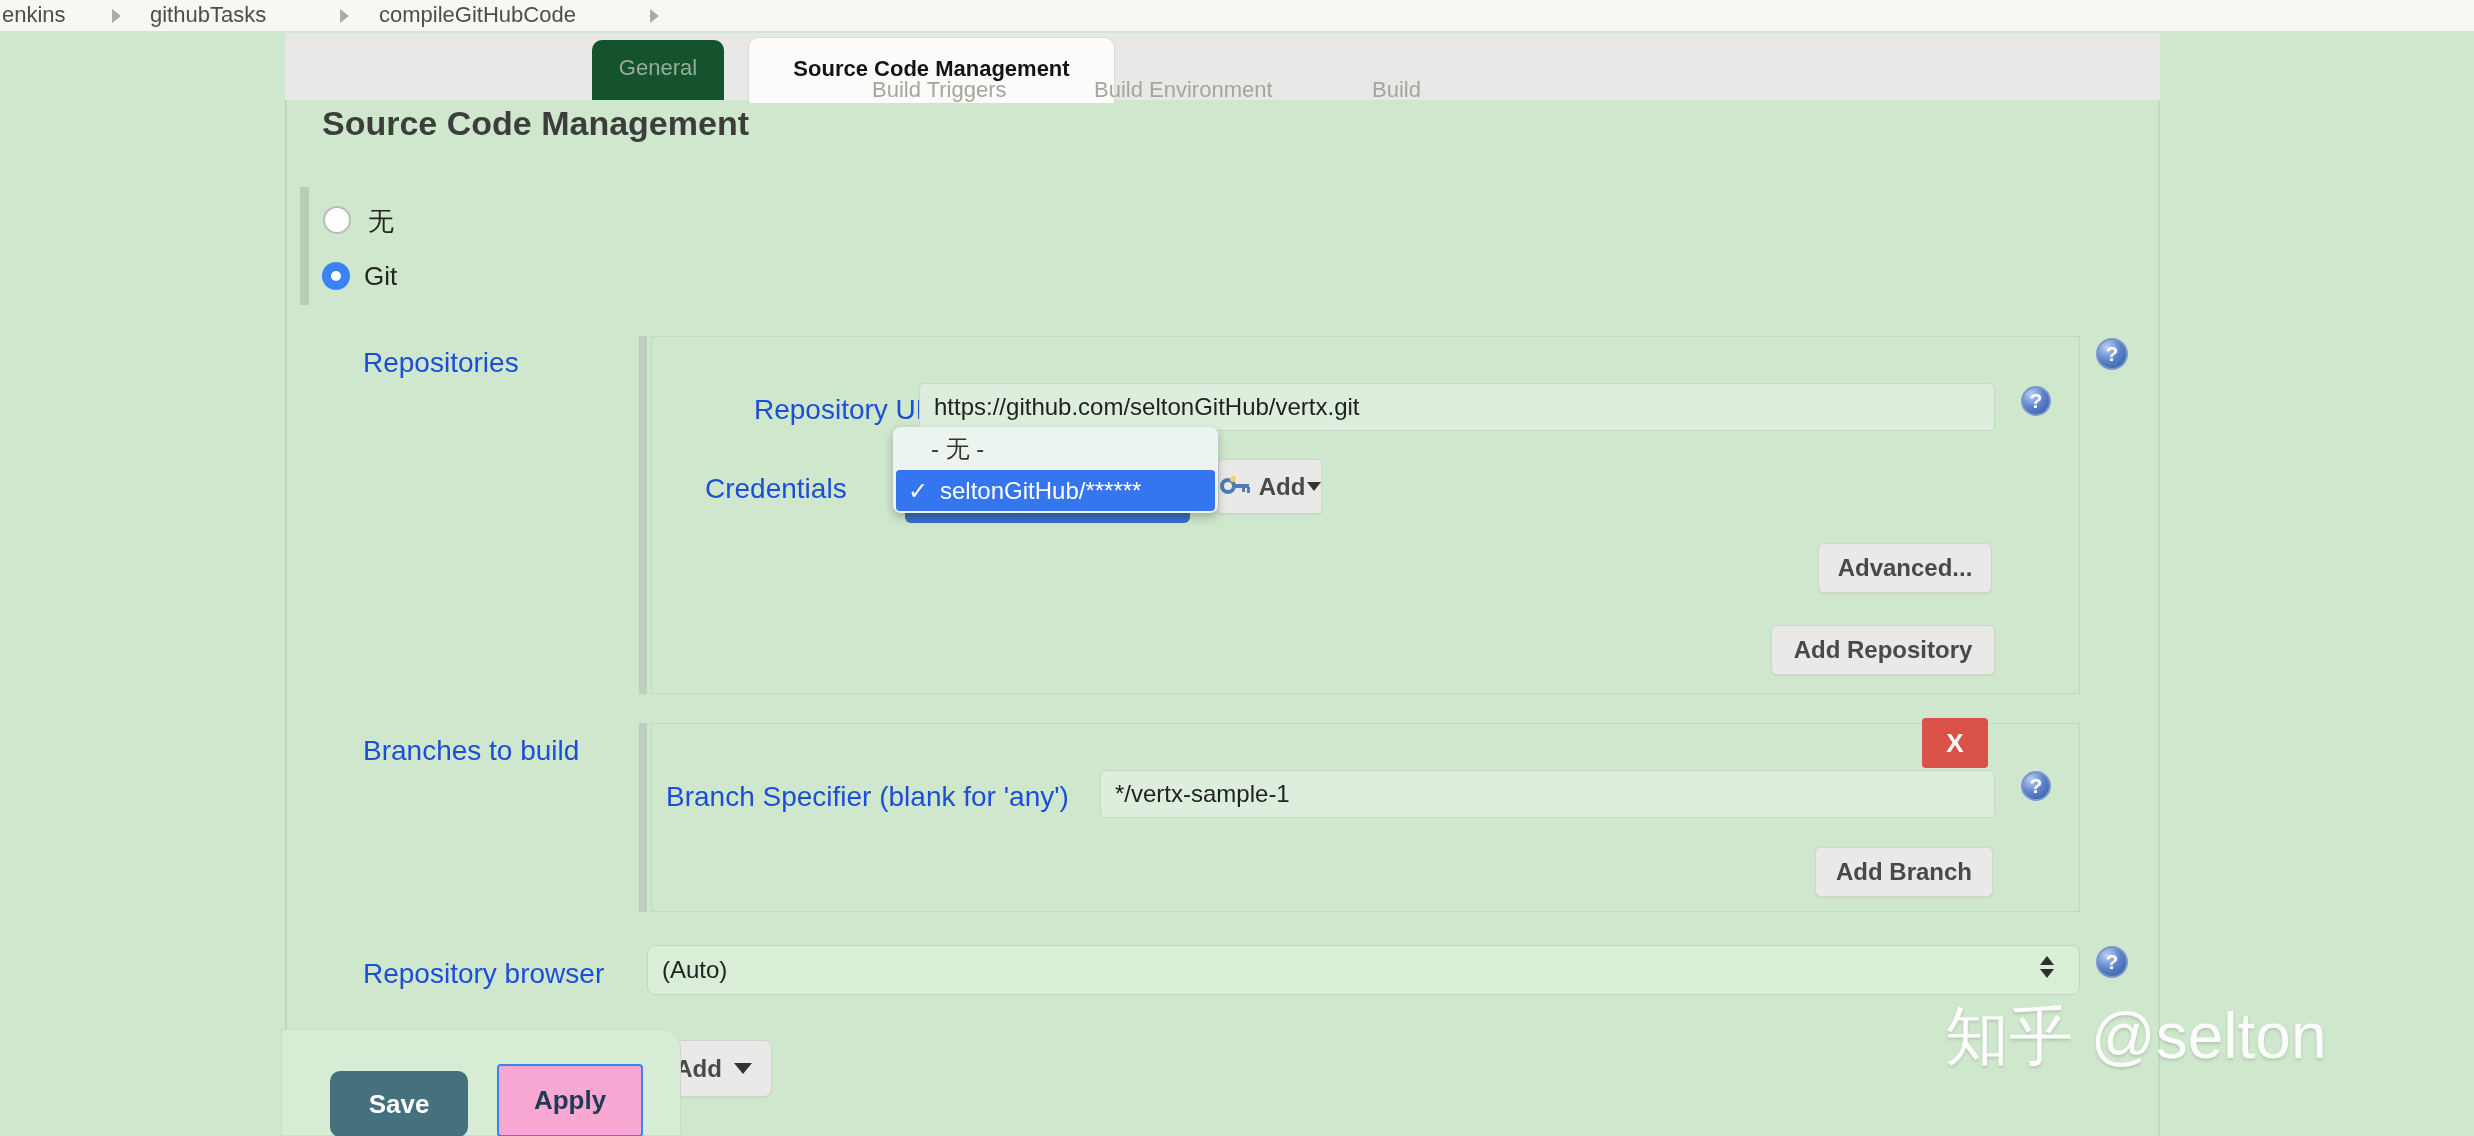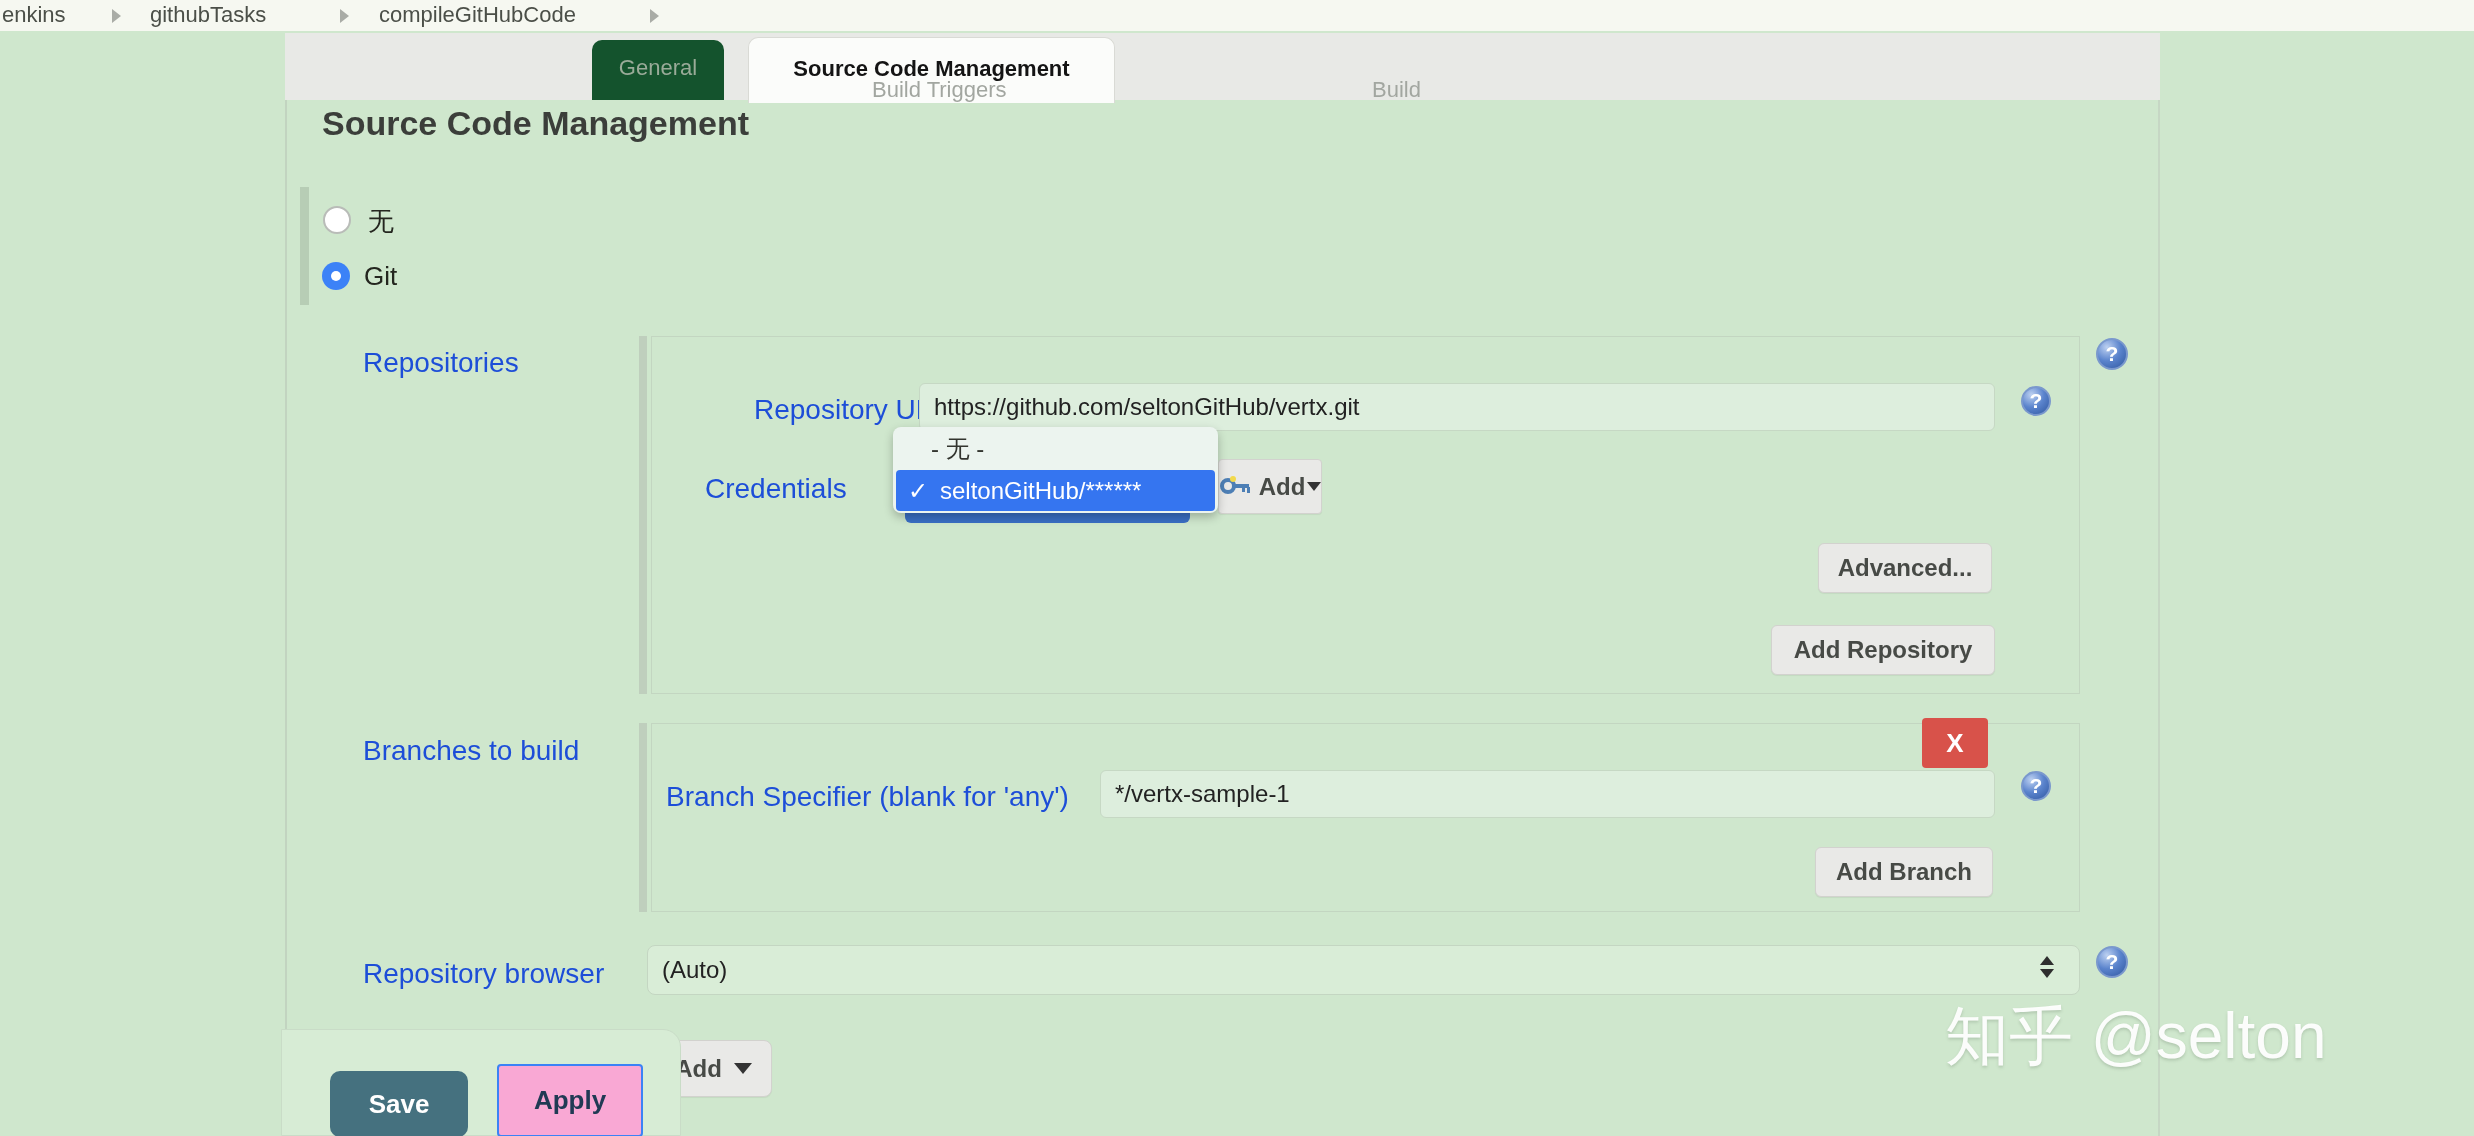--- a/index.html
+++ b/index.html
@@ -104,20 +104,21 @@
   <span class="crumb" style="left:150px">githubTasks</span>
   <span class="crumb-sep" style="left:340px"></span>
   <span class="crumb" style="left:379px">compileGitHubCode</span>
   <span class="crumb-sep" style="left:650px"></span>
 </div>
 
 <div class="abs tabbar">
   <div class="tab tab-general">General</div>
   <div class="tab tab-active">Source Code Management</div>
   <div class="tab tab-plain" style="left:587px">Build Triggers</div>
+  <div class="tab tab-plain" style="left:809px">Build Environment</div>
   <div class="tab tab-plain" style="left:1087px">Build</div>
 </div>
 
 <div class="abs pane-left-border"></div>
 <div class="abs pane-right-border"></div>
 
 <div class="abs page-title">Source Code Management</div>
 
 <div class="abs accent-bar" style="left:300px;top:187px;width:9px;height:118px;"></div>
 

